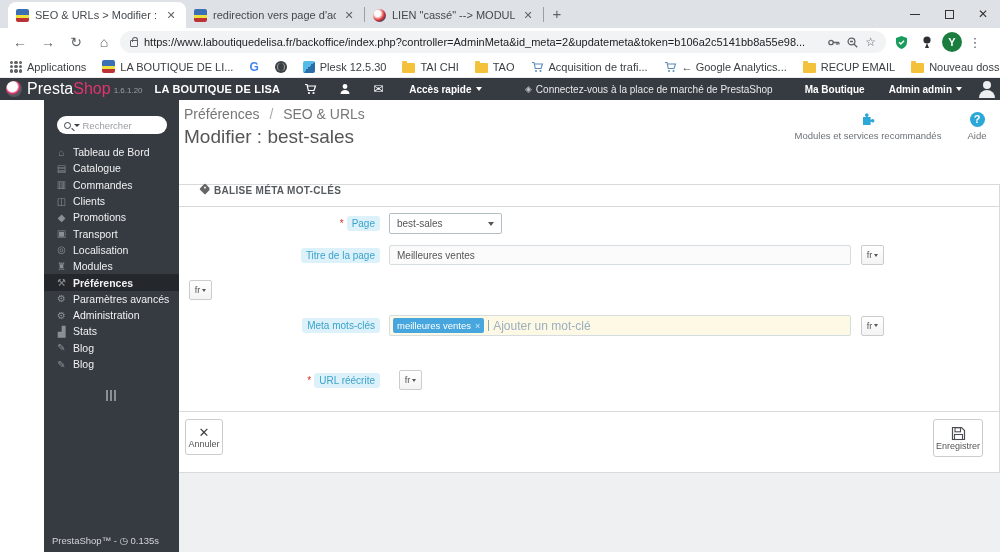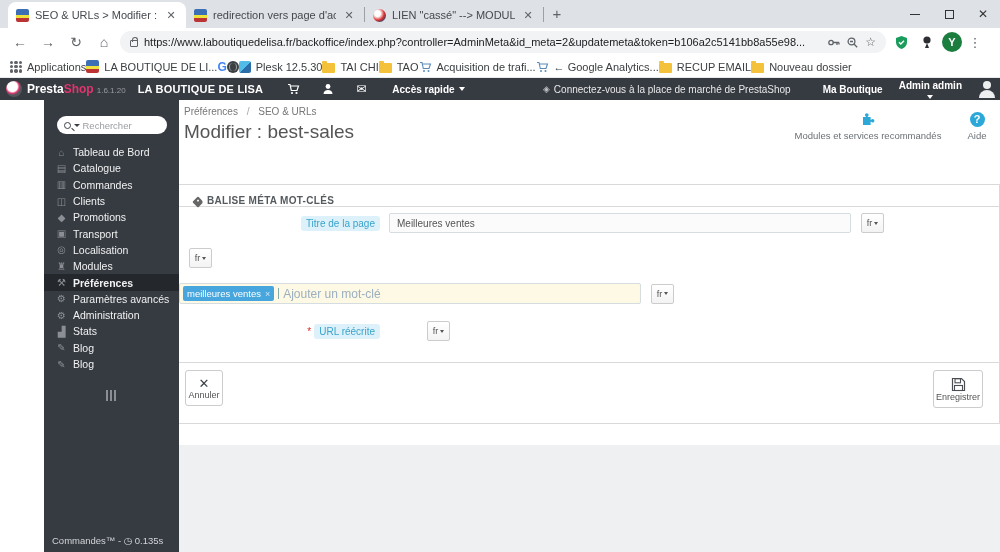--- a/index.html
+++ b/index.html
@@ -32,36 +32,36 @@
   .nav-ic{width:24px;height:24px;display:flex;align-items:center;justify-content:center;color:#5f6368;font-size:14px;}
   .urlpill{height:22px;flex:0 0 766px;background:#f1f3f4;border-radius:12px;display:flex;align-items:center;padding:0 10px;gap:6px;}
   .lock{width:8px;height:7px;border:1px solid #5f6368;border-radius:1px;position:relative;margin-top:3px;}
   .lock:before{content:"";position:absolute;top:-4px;left:1px;width:4px;height:4px;border:1px solid #5f6368;border-bottom:none;border-radius:3px 3px 0 0;}
   .url-text{flex:1;font-size:11px;color:#202124;white-space:nowrap;overflow:hidden;}
   .pill-ic{color:#5f6368;font-size:12px;}
   .ext{width:22px;height:22px;display:flex;align-items:center;justify-content:center;}
   .avatar-y{width:20px;height:20px;border-radius:50%;background:#1b7e3f;color:#fff;font-size:11px;font-weight:bold;display:flex;align-items:center;justify-content:center;}
   .dots{color:#5f6368;font-size:13px;width:18px;text-align:center;}
 
-  .bookmarks{height:22px;background:#fff;display:flex;align-items:center;padding:0 10px;font-size:11px;color:#3c4043;border-bottom:1px solid #e8eaed;white-space:nowrap;}
+  .bookmarks{height:22px;background:#fff;display:flex;align-items:center;padding:0 10px;gap:16px;font-size:11px;color:#3c4043;border-bottom:1px solid #e8eaed;white-space:nowrap;}
   .bm{display:flex;align-items:center;gap:5px;}
   .apps-grid{width:12px;height:12px;display:grid;grid-template-columns:repeat(3,1fr);gap:1px;}
   .apps-grid i{background:#5f6368;border-radius:50%;}
   .folder-ic{width:13px;height:10px;background:#f3c13a;border-radius:1px;position:relative;margin-top:2px;}
   .folder-ic:before{content:"";position:absolute;top:-2px;left:0;width:5px;height:2px;background:#f3c13a;border-radius:1px 1px 0 0;}
   .g-ic{font-size:12px;font-weight:bold;color:#4285f4;}
   .globe-ic{width:12px;height:12px;border-radius:50%;background:#3c4043;position:relative;}
   .globe-ic:before{content:"";position:absolute;inset:2px;border-radius:50%;border:1px solid #9aa0a6;border-top:none;border-bottom:none;}
   .plesk-ic{width:12px;height:12px;border-radius:2px;background:linear-gradient(135deg,#52bbe8 50%,#2b6da8 50%);}
   .cart-svg{width:13px;height:12px;}
 
   
   .psbar{height:22px;background:var(--dark);display:flex;align-items:center;padding:0 6px;color:#fff;position:relative;}
   .ps-logo{width:16px;height:16px;border-radius:50%;background:radial-gradient(circle at 40% 35%,#fff 35%,#e0356d 48%,#53565c 60%);margin-right:5px;}
-  .brand{font-size:12px;font-weight:bold;color:#fff;}
+  .brand{font-size:16px;font-weight:normal;color:#fff;}
   .brand .b2{color:var(--pink);}
   .version{font-size:8px;color:#9a9da2;margin:2px 4px 0 3px;}
   .shopname{font-size:11px;font-weight:bold;margin-left:8px;letter-spacing:.2px;}
   .ps-ic{margin-left:22px;display:flex;align-items:center;}
   .quick{font-size:10px;font-weight:bold;margin-left:26px;display:flex;align-items:center;gap:4px;}
   .caret-w{width:0;height:0;border-left:3px solid transparent;border-right:3px solid transparent;border-top:4px solid #fff;}
   .ps-right{position:absolute;right:4px;display:flex;align-items:center;gap:16px;font-size:10px;}
   .mk{display:flex;align-items:center;gap:4px;color:#e8e9ea;}
   .mk-ic{color:#bdc0c4;font-size:9px;}
   .ps-avatar{width:18px;height:18px;position:relative;overflow:hidden;}
@@ -81,31 +81,31 @@
   .mi{height:16.3px;display:flex;align-items:center;font-size:10.5px;color:#f0f1f2;}
   .mi-ic{width:15px;margin-left:10px;color:#8b8f95;font-size:10px;text-align:center;flex:0 0 15px;}
   .mi-label{margin-left:4px;white-space:nowrap;}
   .mi.active{background:var(--darker);font-weight:bold;}
   .collapse{margin:18px auto 0;width:11px;height:11px;background:repeating-linear-gradient(90deg,#8b8f95 0 2px,transparent 2px 4px);}
   .psfooter{position:absolute;bottom:6px;left:8px;font-size:9.5px;color:#d3d5d8;}
 
   .main{flex:1;background:var(--graybg);display:flex;flex-direction:column;min-width:0;}
   .whitewrap{background:#fff;height:345px;position:relative;}
   .mainhdr{height:50px;padding:6px 0 0 5px;position:relative;}
-  .breadcrumb{font-size:10px;color:#777;}
+  .breadcrumb{font-size:14px;color:#777;}
   .breadcrumb .sep{margin:0 6px;color:#aaa;}
   .pagetitle{font-size:19px;color:#555;margin-top:4px;font-weight:normal;}
   .hdrlinks{position:absolute;top:10px;right:6px;display:flex;gap:12px;align-items:flex-start;}
   .hl{display:flex;flex-direction:column;align-items:center;font-size:9.5px;color:#6b7075;}
   .hl .ic{height:18px;display:flex;align-items:center;margin-bottom:2px;}
   .q-ic{width:15px;height:15px;border-radius:50%;background:var(--blue);color:#fff;font-size:11px;font-weight:bold;display:flex;align-items:center;justify-content:center;}
 
   
   .panel{margin-top:34px;border:1px solid var(--panelbd);border-left:none;background:#fff;}
-  .panel-hd{height:22px;border-bottom:1px solid var(--panelbd);display:flex;align-items:flex-end;padding-left:15px;gap:5px;font-size:10px;font-weight:bold;color:#555a5e;letter-spacing:.3px;}
+  .panel-hd{height:22px;border-bottom:1px solid var(--panelbd);display:flex;align-items:flex-start;padding-left:22px;gap:5px;font-size:10px;font-weight:bold;color:#555a5e;letter-spacing:.3px;}
   .tag-ic{width:8px;height:8px;background:#666;transform:rotate(45deg);border-radius:1px 3px 1px 1px;position:relative;}
   .tag-ic:after{content:"";position:absolute;left:2px;top:2px;width:2px;height:2px;border-radius:50%;background:#fff;}
   .panel-bd{padding:6px 0 10px;}
   .frow{display:flex;align-items:center;margin-bottom:11px;}
   .flabel{width:210px;text-align:right;padding-right:9px;font-size:10px;flex:0 0 210px;}
   .req{color:#e02b27;margin-right:3px;font-size:10px;}
   .chip{display:inline-block;background:var(--label-bg);color:var(--label-tx);padding:2px 5px;border-radius:3px;}
   .psel{width:113px;height:21px;border:1px solid #b3bfc6;border-radius:2px;background:#fff;font-size:10px;color:#555;display:flex;align-items:center;padding:0 7px;position:relative;}
   .psel .sc{position:absolute;right:7px;top:8px;width:0;height:0;border-left:3.5px solid transparent;border-right:3.5px solid transparent;border-top:4px solid #555;}
   .tin{width:462px;height:20px;border:1px solid var(--inbd);border-radius:2px;background:var(--inbg);font-size:10px;color:#555;display:flex;align-items:center;padding:0 7px;}
@@ -277,21 +277,21 @@
     <span class="quick">
       <span>Accès rapide</span>
         <span class="caret-w"></span>
     </span>
     <div class="ps-right">
       <span class="mk">
         <span class="mk-ic">◈</span>
         <span>Connectez-vous à la place de marché de PrestaShop</span>
       </span>
       <span style="font-weight:bold;margin-left:16px;">Ma Boutique</span>
-      <span class="quick" style="margin-left:0;flex-direction:column;">
+      <span class="quick" style="margin-left:8px;">
         <span>Admin admin</span>
           <span class="caret-w"></span>
       </span>
       <span class="ps-avatar">
           <span class="hd"></span>
           <span class="bd"></span>
         </span>
     </div>
   </div>
 
@@ -355,21 +355,21 @@
         <div class="mi">
             <span class="mi-ic">✎</span>
             <span class="mi-label">Blog</span>
           </div>
         <div class="mi">
             <span class="mi-ic">✎</span>
             <span class="mi-label">Blog</span>
           </div>
       </div>
       <div class="collapse"></div>
-      <div class="psfooter">Commandes™ - ◷ 0.135s</div>
+      <div class="psfooter">PrestaShop™ - ◷ 0.135s</div>
     </div>
 
     <div class="main">
       <div class="whitewrap">
         <div class="mainhdr">
           <div class="breadcrumb">
             <span>Préférences</span>
             <span class="sep">/</span>
             <span>SEO &amp; URLs</span>
           </div>
@@ -392,48 +392,56 @@
           </div>
         </div>
 
         <div class="panel">
           <div class="panel-hd">
             <span class="tag-ic"></span>
             <span>BALISE MÉTA MOT-CLÉS</span>
           </div>
           <div class="panel-bd">
             <div class="frow">
+              <div class="flabel"><span class="req">*</span><span class="chip">Page</span></div>
+              <div class="psel">
+                <span>best-sales</span>
+                <span class="sc"></span>
+              </div>
+            </div>
+            <div class="frow">
               <div class="flabel"><span class="chip">Titre de la page</span></div>
               <div class="tin">Meilleures ventes</div>
               <div class="langbtn">
                   <span>fr</span>
                   <span class="fr-caret"></span>
                 </div>
             </div>
             <div class="frow" style="margin-top:15px;">
               <div class="langbtn">
                   <span>fr</span>
                   <span class="fr-caret"></span>
                 </div>
             </div>
             <div class="frow" style="margin-top:15px;">
+              <div class="flabel"><span class="chip">Meta mots-clés</span></div>
               <div class="kwbox">
                 <span class="kwtag">
                   <span>meilleures ventes</span>
                   <span class="x">×</span>
                 </span>
                 <span class="kwcaret"></span>
                 <span class="kwph">Ajouter un mot-clé</span>
               </div>
               <div class="langbtn">
                   <span>fr</span>
                   <span class="fr-caret"></span>
                 </div>
             </div>
-            <div class="frow" style="margin-top:17px;gap:28px;">
+            <div class="frow" style="margin-top:34px;">
               <div class="flabel"><span class="req">*</span><span class="chip">URL réécrite</span></div>
               <div class="langbtn">
                   <span>fr</span>
                   <span class="fr-caret"></span>
                 </div>
             </div>
           </div>
           <div class="panel-ft">
             <div class="btnbox btn-cancel">
               <span class="xglyph" style="font-weight:bold;">✕</span>

